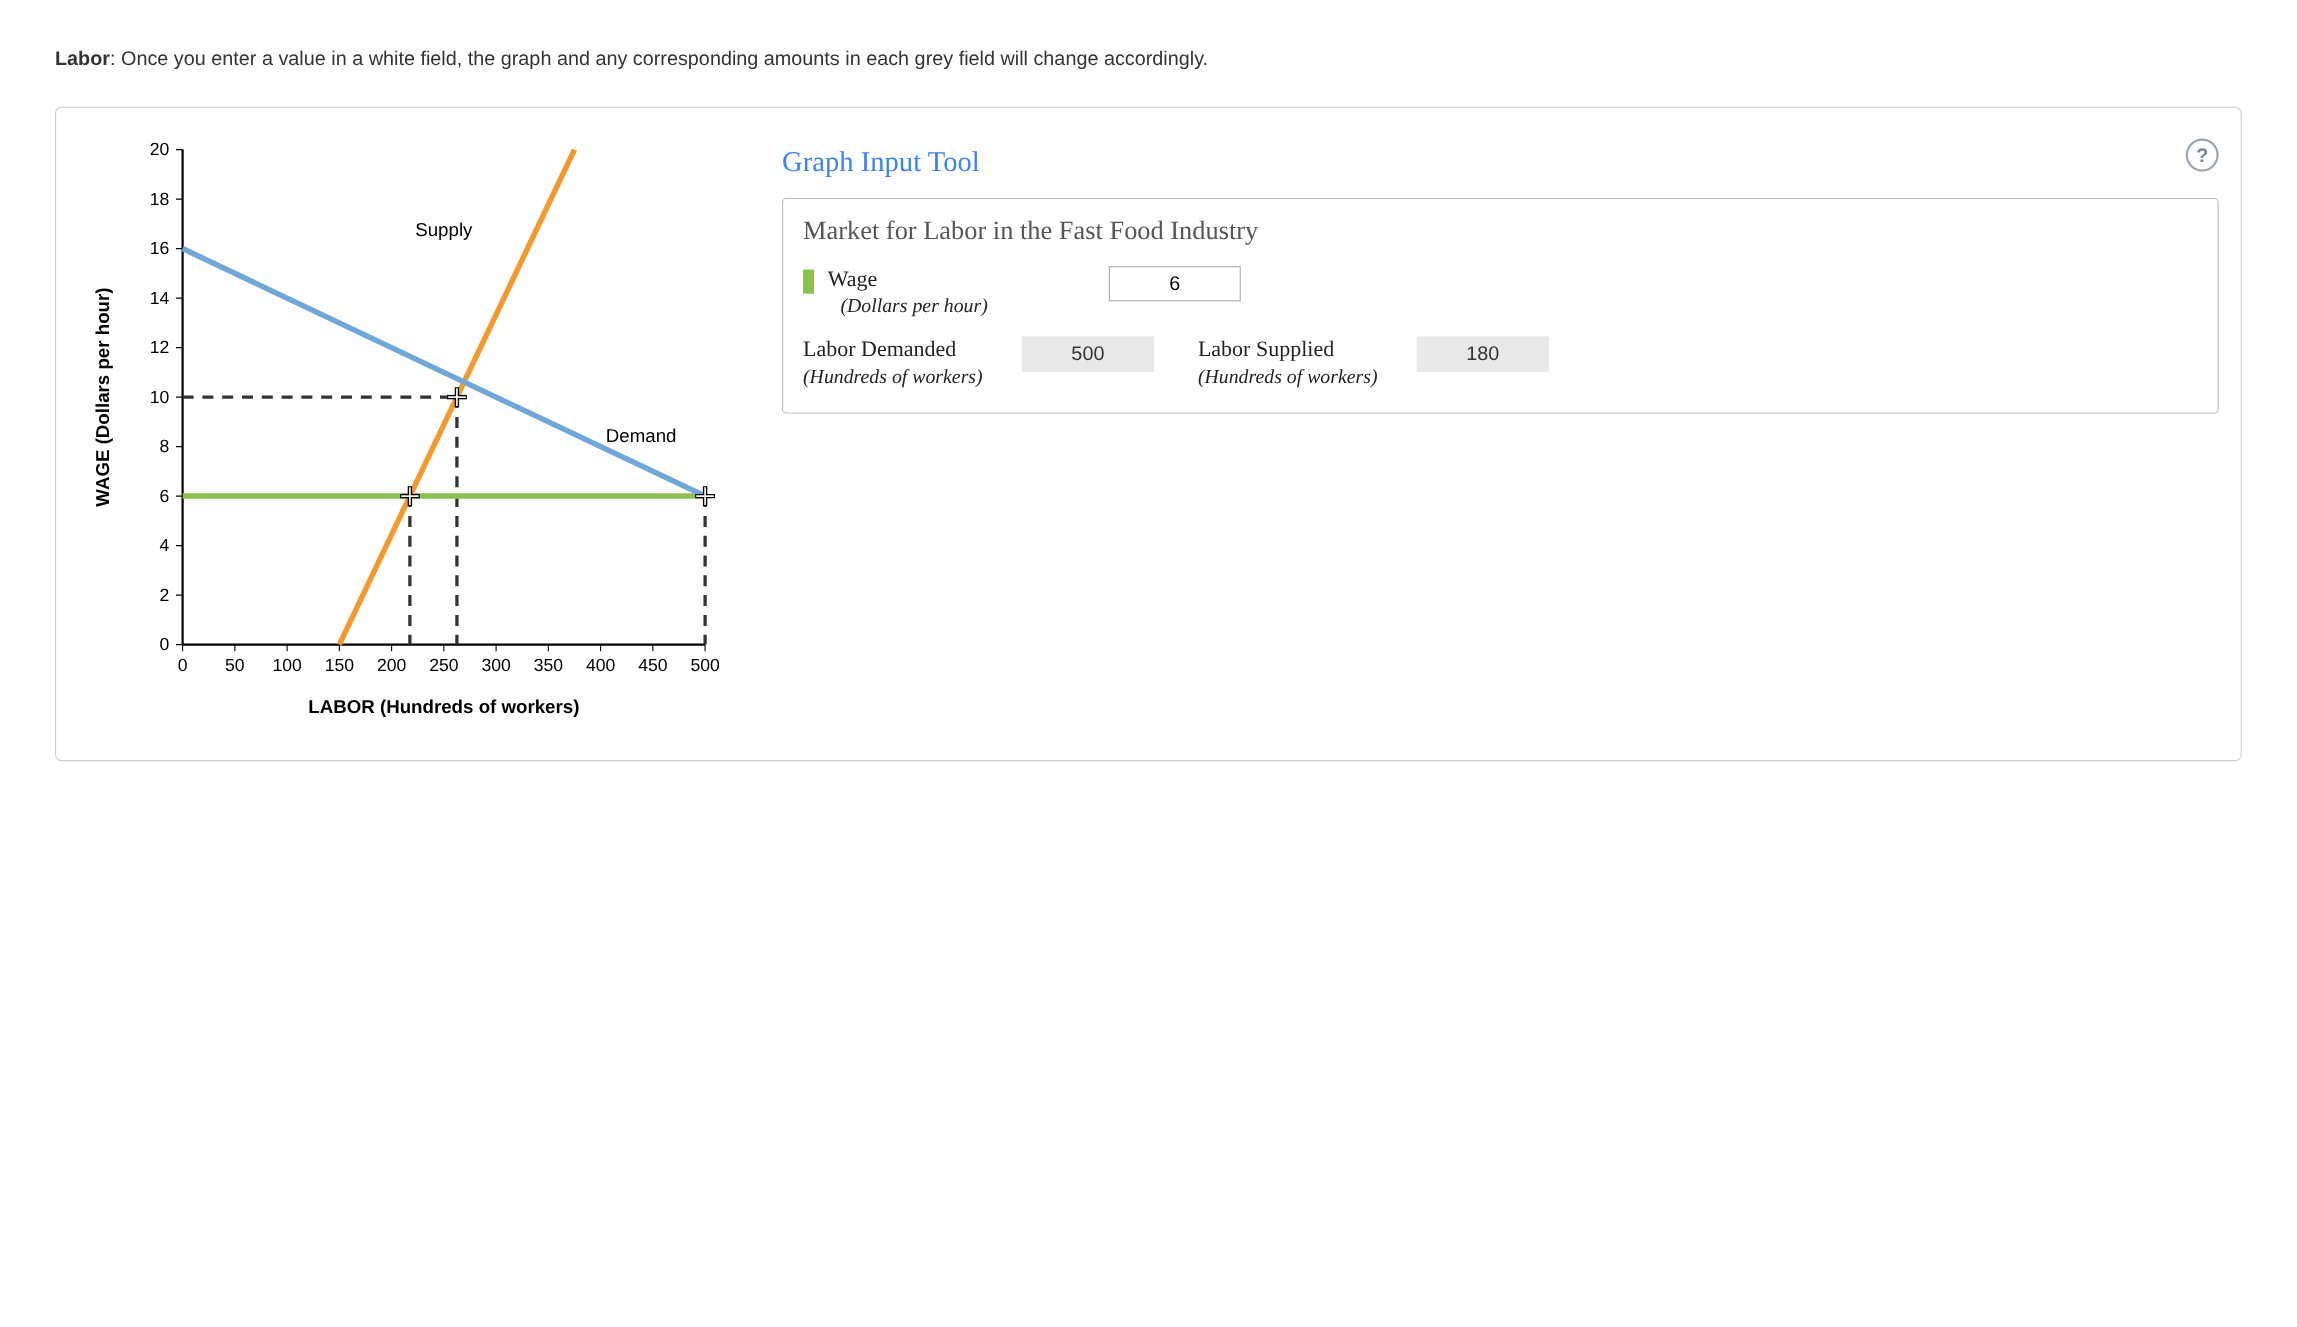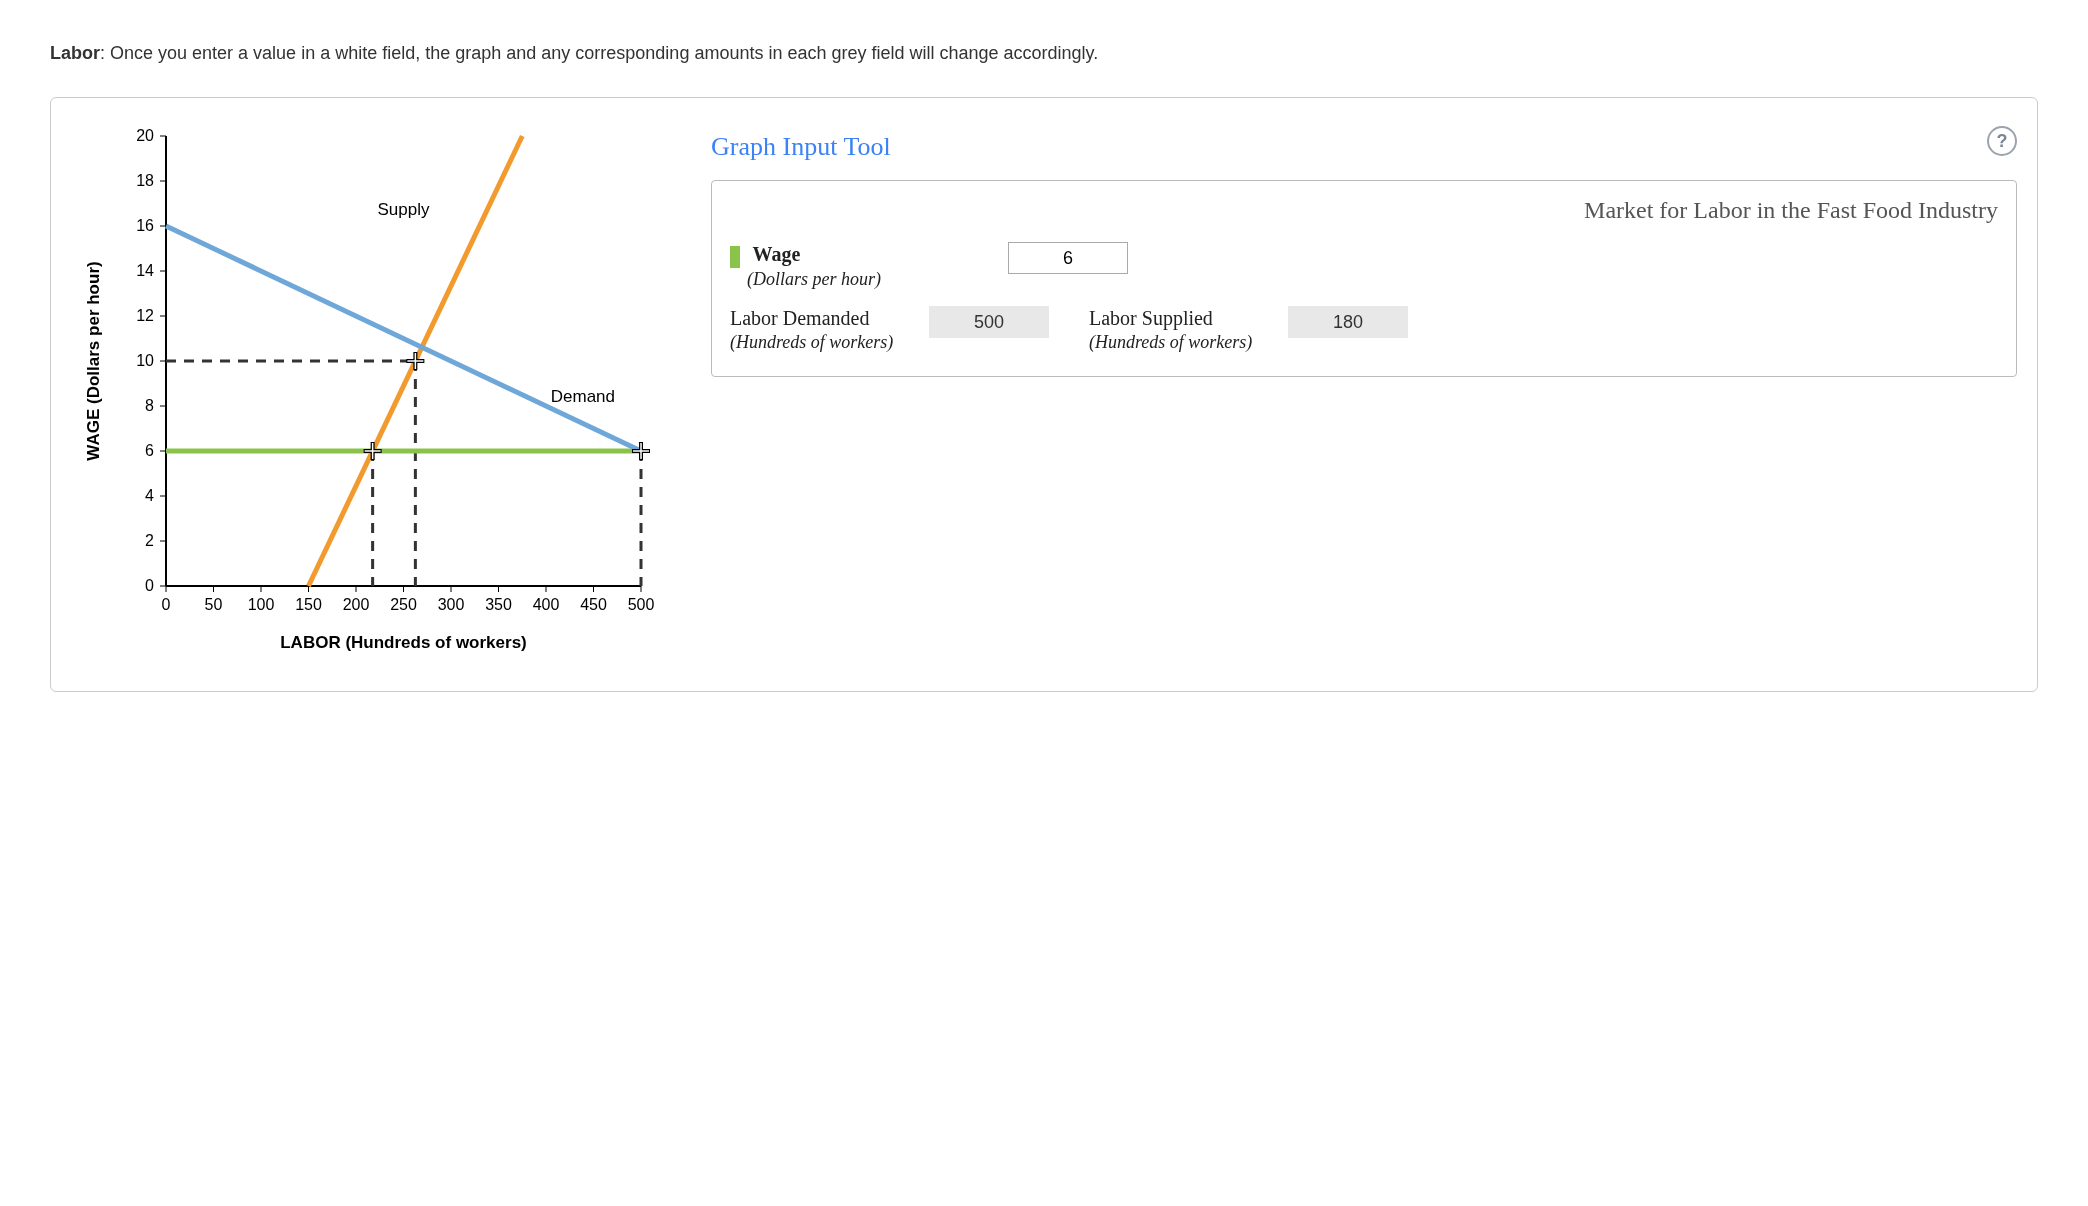--- a/index.html
+++ b/index.html
@@ -46,29 +46,28 @@
     border: 1px solid #bbb;
     border-radius: 4px;
     padding: 16px 18px 22px 18px;
   }
   .sub-title {
     font-family: Georgia, 'Times New Roman', serif;
     font-size: 24px;
     color: #555;
     margin: 0 0 18px 0;
     font-weight: normal;
-    text-align: right;
   }
   .row { display: flex; align-items: flex-start; gap: 18px; }
   .lbl {
     font-family: Georgia, 'Times New Roman', serif;
     color: #222;
     line-height: 1.25;
   }
-  .lbl .name { font-size: 20px; font-weight: bold; }
+  .lbl .name { font-size: 20px; font-weight: normal; }
   .lbl .unit { font-size: 18px; font-style: italic; }
   .swatch {
     display: inline-block;
     width: 10px; height: 22px;
     background: #8bc34a;
     vertical-align: middle;
     margin-right: 8px;
   }
   input.field, .field-ro {
     width: 120px; height: 32px;
@@ -179,21 +178,21 @@
     <div class="help-icon">?</div>
     <h2 class="panel-title">Graph Input Tool</h2>
 
     <div class="sub-panel">
       <h3 class="sub-title">Market for Labor in the Fast Food Industry</h3>
 
       <div class="row">
         <div class="lbl" style="width:260px">
           <span class="swatch"></span>
           <span class="name">Wage</span><br>
-          <span class="unit" style="margin-left:17px">(Dollars per hour)</span>
+          <span class="unit" style="margin-left:34px">(Dollars per hour)</span>
         </div>
         <input class="field" value="6" style="">
       </div>
 
       <div class="row2">
         <div class="col">
           <div class="lbl" style="width:170px">
             <span class="name" style="font-weight:normal">Labor Demanded</span><br>
             <span class="unit">(Hundreds of workers)</span>
           </div>

